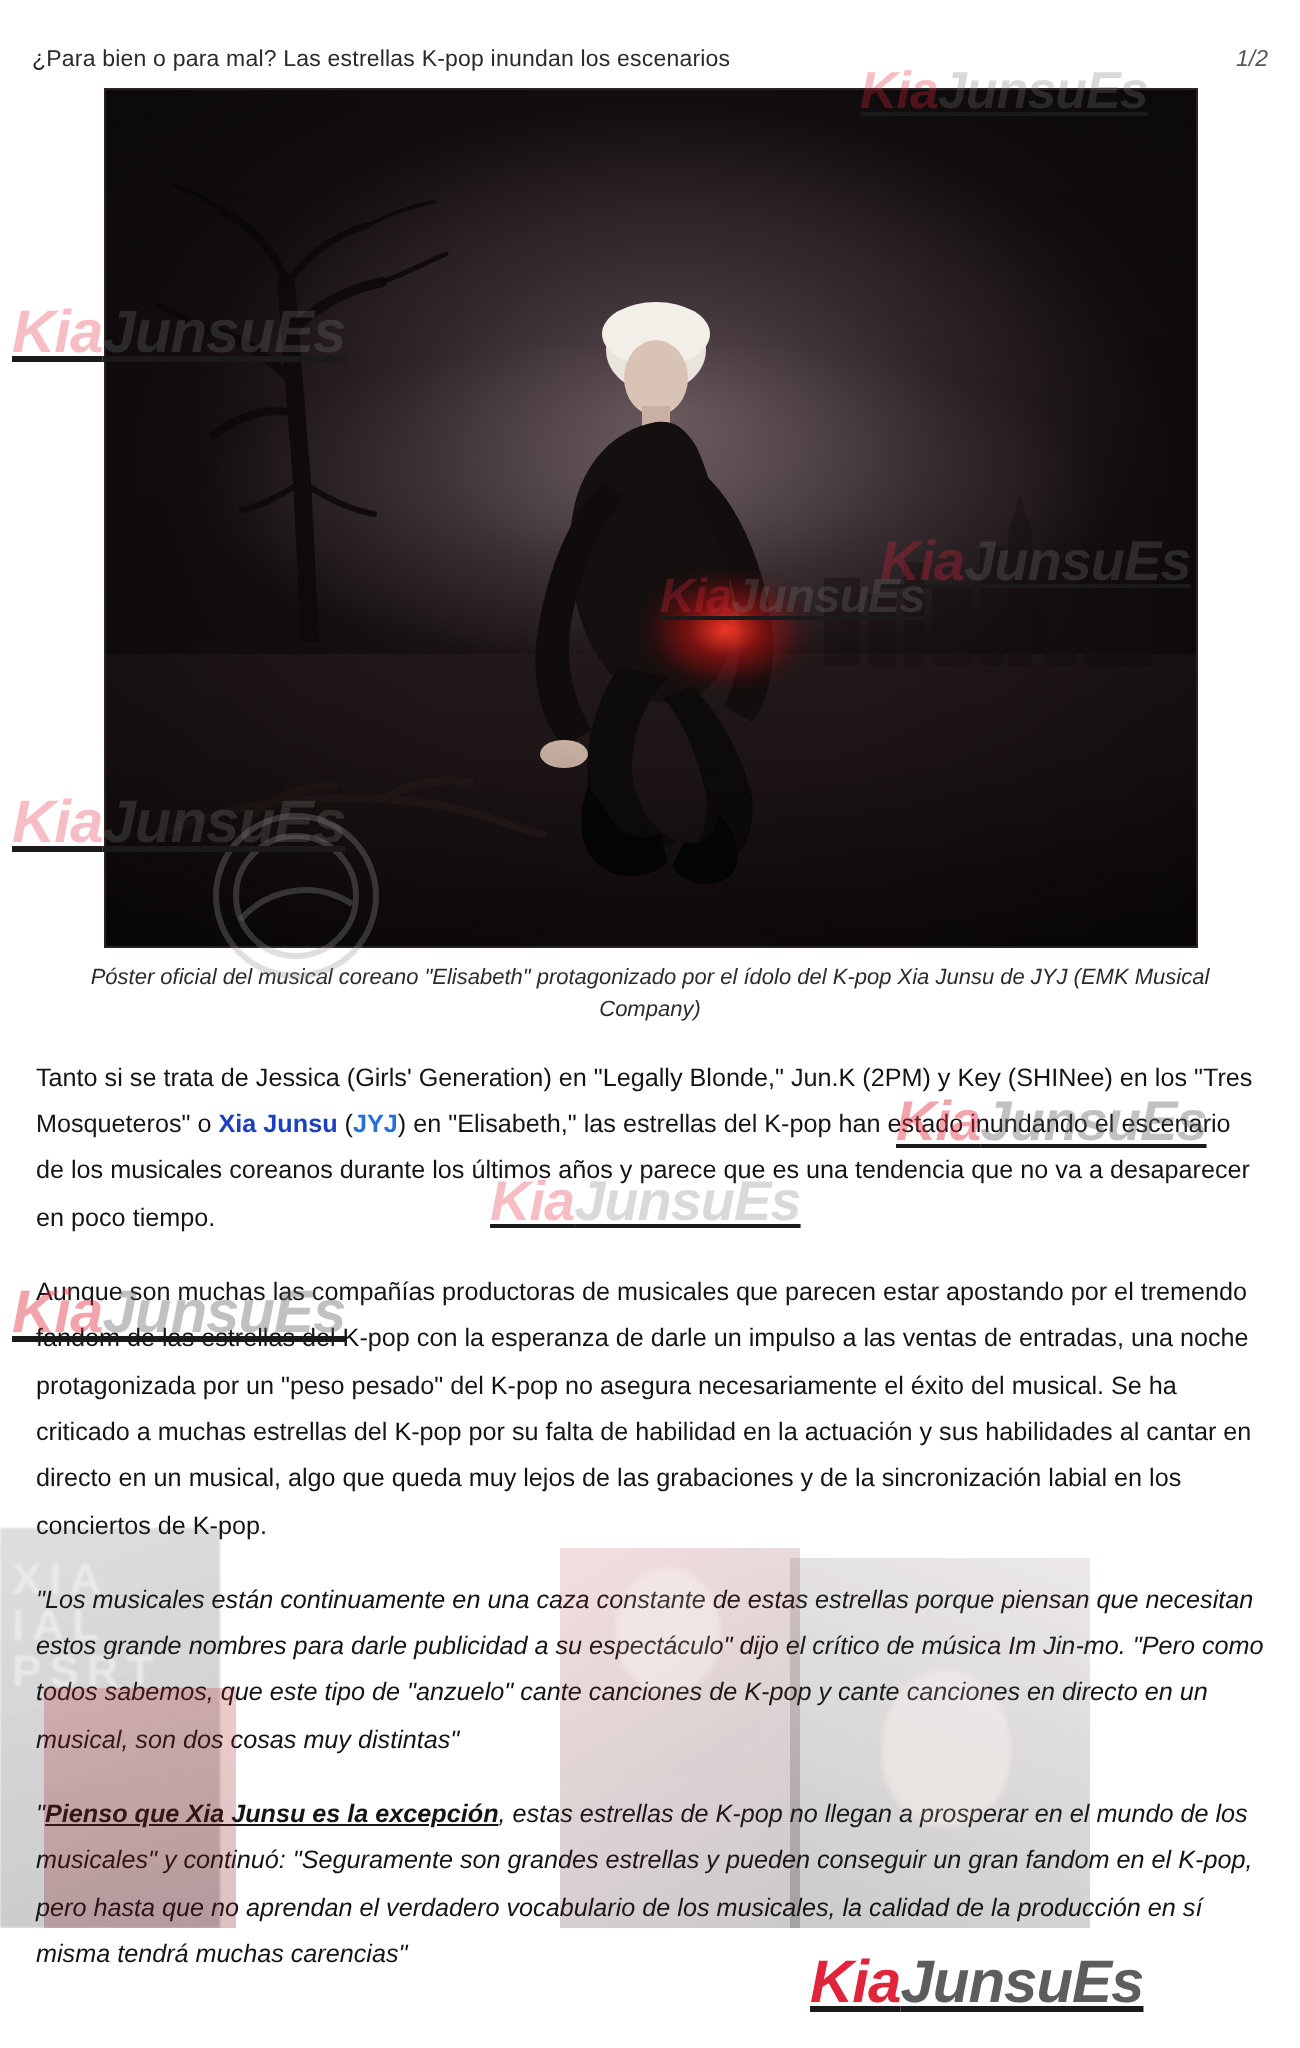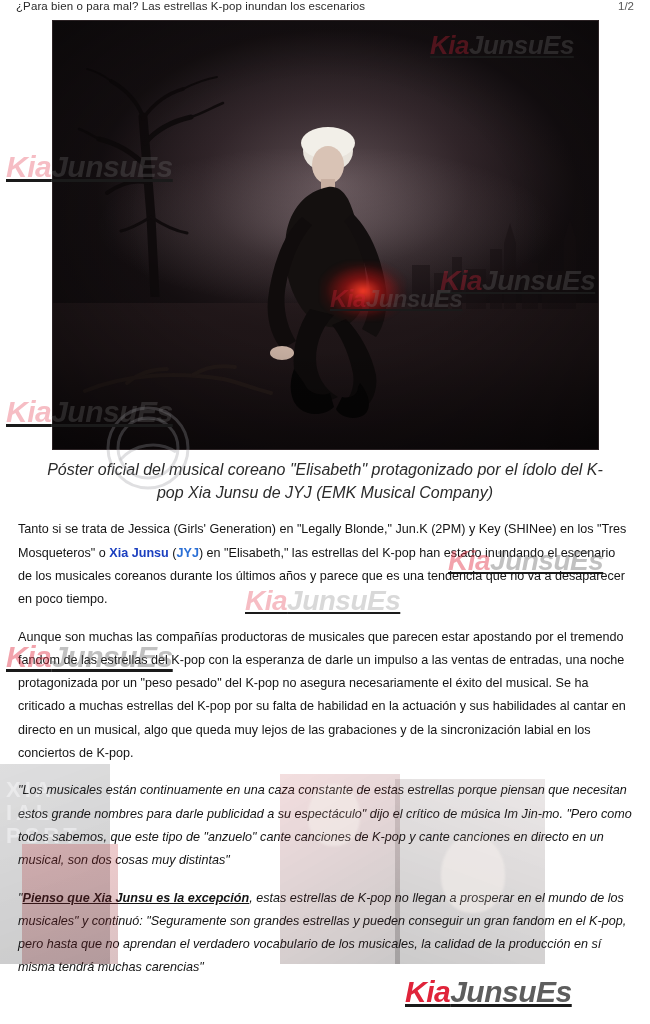--- a/index.html
+++ b/index.html
@@ -13,39 +13,40 @@
     font-family: "Liberation Sans", sans-serif;
     color: #1a1a1a;
     overflow: hidden;
     position: relative;
   }
   .page {
     position: relative;
     width: 650px;
     height: 964px;
     box-sizing: border-box;
-    padding: 0 14px 0 14px;
+    padding: 24px 14px 0 14px;
   }
   
   .header {
     display: flex;
     align-items: baseline;
     justify-content: space-between;
     font-size: 11.5px;
     color: #333;
     padding: 0 2px 4px 2px;
   }
   .header-title {
     font-size: 11.5px;
     color: #2a2a2a;
     letter-spacing: 0.1px;
   }
   .header-page {
     font-size: 11.5px;
     color: #555;
+    font-style: italic;
   }
   
   .figure {
     margin: 4px 0 0 0;
     text-align: center;
   }
   .poster {
     position: relative;
     width: 547px;
     height: 430px;
@@ -124,21 +125,21 @@
   }
   .poster .branch svg { width: 100%; height: 100%; display: block; }
   .poster .vignette {
     position: absolute;
     inset: 0;
     background: radial-gradient(ellipse 75% 70% at 50% 45%, rgba(0,0,0,0) 45%, rgba(0,0,0,0.55) 100%);
   }
   .caption {
     width: 560px;
     margin: 8px auto 0 auto;
-    font-size: 16px;
+    font-size: 11px;
     font-style: italic;
     color: #2b2b2b;
     text-align: center;
     line-height: 1.45;
   }
   
   .article {
     margin-top: 14px;
     padding: 0 4px;
   }

